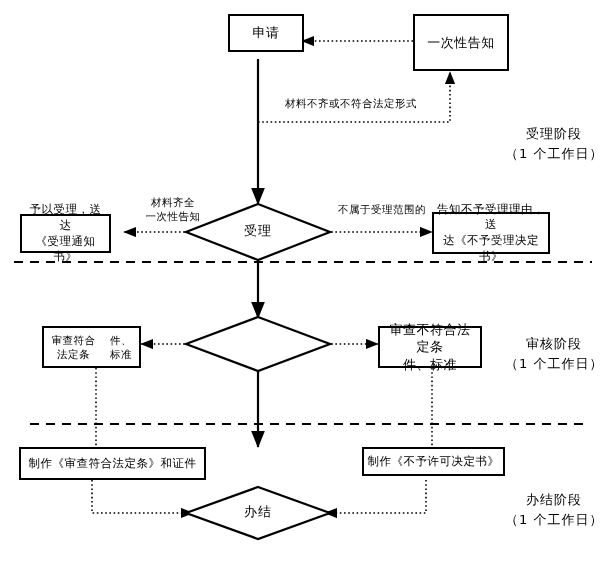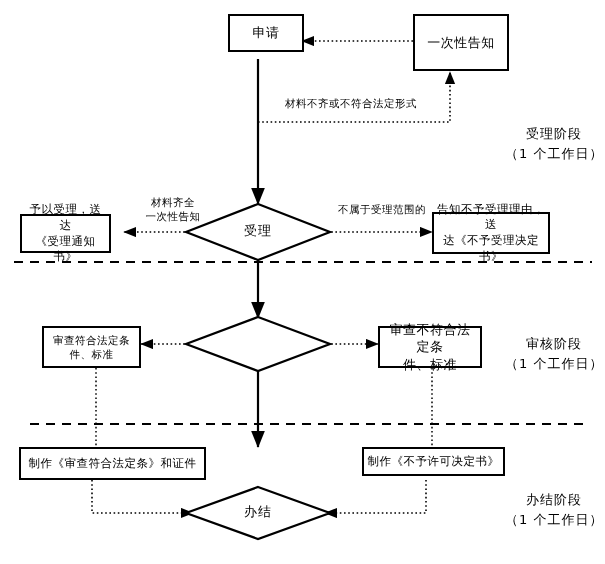--- a/index.html
+++ b/index.html
@@ -134,21 +134,21 @@
   <div class="node" style="left:20px;top:214px;width:91px;height:39px;font-size:11.5px;flex-direction:column;">
     <span>予以受理，送达</span>
     <span>《受理通知书》</span>
   </div>
 
   <div class="node" style="left:432px;top:212px;width:118px;height:42px;font-size:11.5px;flex-direction:column;align-items:flex-start;">
     <span>告知不予受理理由，送</span>
     <span>达《不予受理决定书》</span>
   </div>
 
-  <div class="node" style="left:42px;top:326px;width:99px;height:42px;font-size:10.5px;flex-direction:column;">
+  <div class="node" style="left:42px;top:326px;width:99px;height:42px;font-size:10.5px;flex-direction:row;">
     <span>审查符合法定条</span>
     <span>件、标准</span>
   </div>
 
   <div class="node" style="left:378px;top:326px;width:104px;height:42px;font-size:13px;flex-direction:column;">
     <span>审查不符合法定条</span>
     <span>件、标准</span>
   </div>
 
   <div class="node" style="left:19px;top:447px;width:187px;height:33px;font-size:11.5px;">

